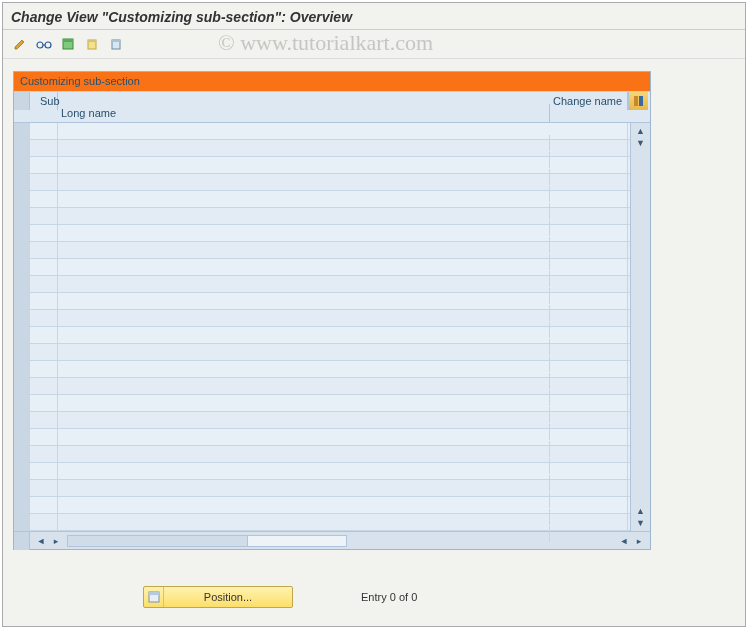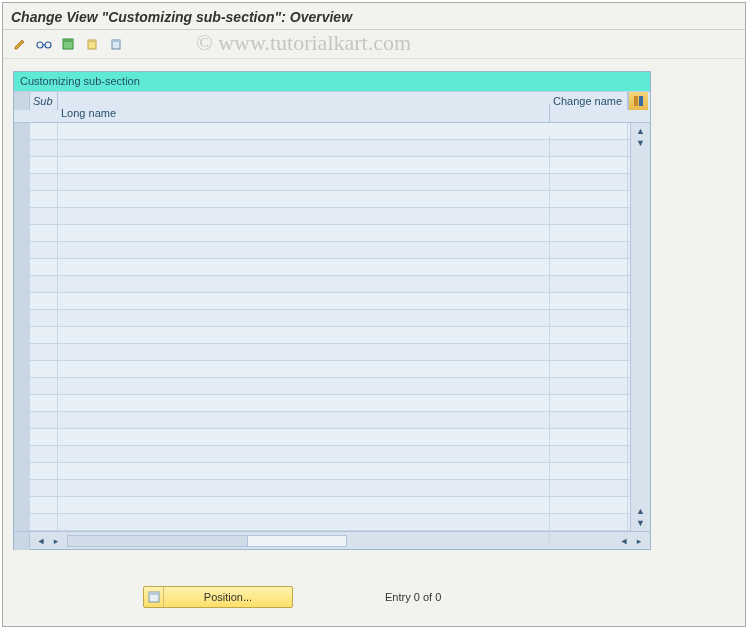--- a/index.html
+++ b/index.html
@@ -52,30 +52,30 @@
     padding: 12px 10px 10px 10px;
   }
   .table-panel {
     border: 1px solid #9db6cf;
     background: #e8f0f7;
     width: 638px;
   }
   .panel-header {
     padding: 3px 6px 4px 6px;
     border-bottom: 1px solid #c0d0e0;
-    background: #5eead4;
+    background: #f97316;
     color: #29506d;
   }
   .grid-head {
     display: flex;
     background: #dde8f2;
     border-bottom: 1px solid #b0c4de;
   }
   .col-sel { width: 16px; background: #c9d6e4; border-right: 1px solid #b0c4de; }
-  .col-sub { width: 28px; border-right: 1px solid #b0c4de; padding: 2px 3px; font-style: italic; }
+  .col-sub { width: 28px; border-right: 1px solid #b0c4de; padding: 2px 10px; }
   .col-long { width: 492px; border-right: 1px solid #b0c4de; padding: 2px 3px; margin-top: 12px; }
   .col-short { width: 78px; border-right: 1px solid #b0c4de; padding: 2px 3px; }
   .col-cfg { width: 20px; background: linear-gradient(#f5d67a,#e8b94a); border-left:1px solid #b0c4de; display:flex; align-items:center; justify-content:center; }
   .head-cell { color: #29506d; font-size: 11px; height: 18px; line-height: 14px; }
   .grid-body {
     display: flex;
   }
   .rows-area {
     flex: 1;
     position: relative;
@@ -149,24 +149,24 @@
     justify-content:flex-end;
   }
   .position-icon {
     width: 20px; height:100%;
     display:flex; align-items:center; justify-content:center;
     border-right:1px solid #d6c174;
   }
   .position-label {
     flex:1; text-align:center; color:#333;
   }
-  .entry-text { color:#333; margin-left: 52px; }
+  .entry-text { color:#333; margin-left: 28px; }
   .watermark {
     position:absolute;
-    top: 30px; left: 196px;
+    top: 30px; left: 218px;
     font-size: 22px;
     color: rgba(160,160,160,0.55);
     font-family: Georgia, serif;
     pointer-events:none;
   }
 </style>
 </head>
 <body>
 
 <div class="window">

